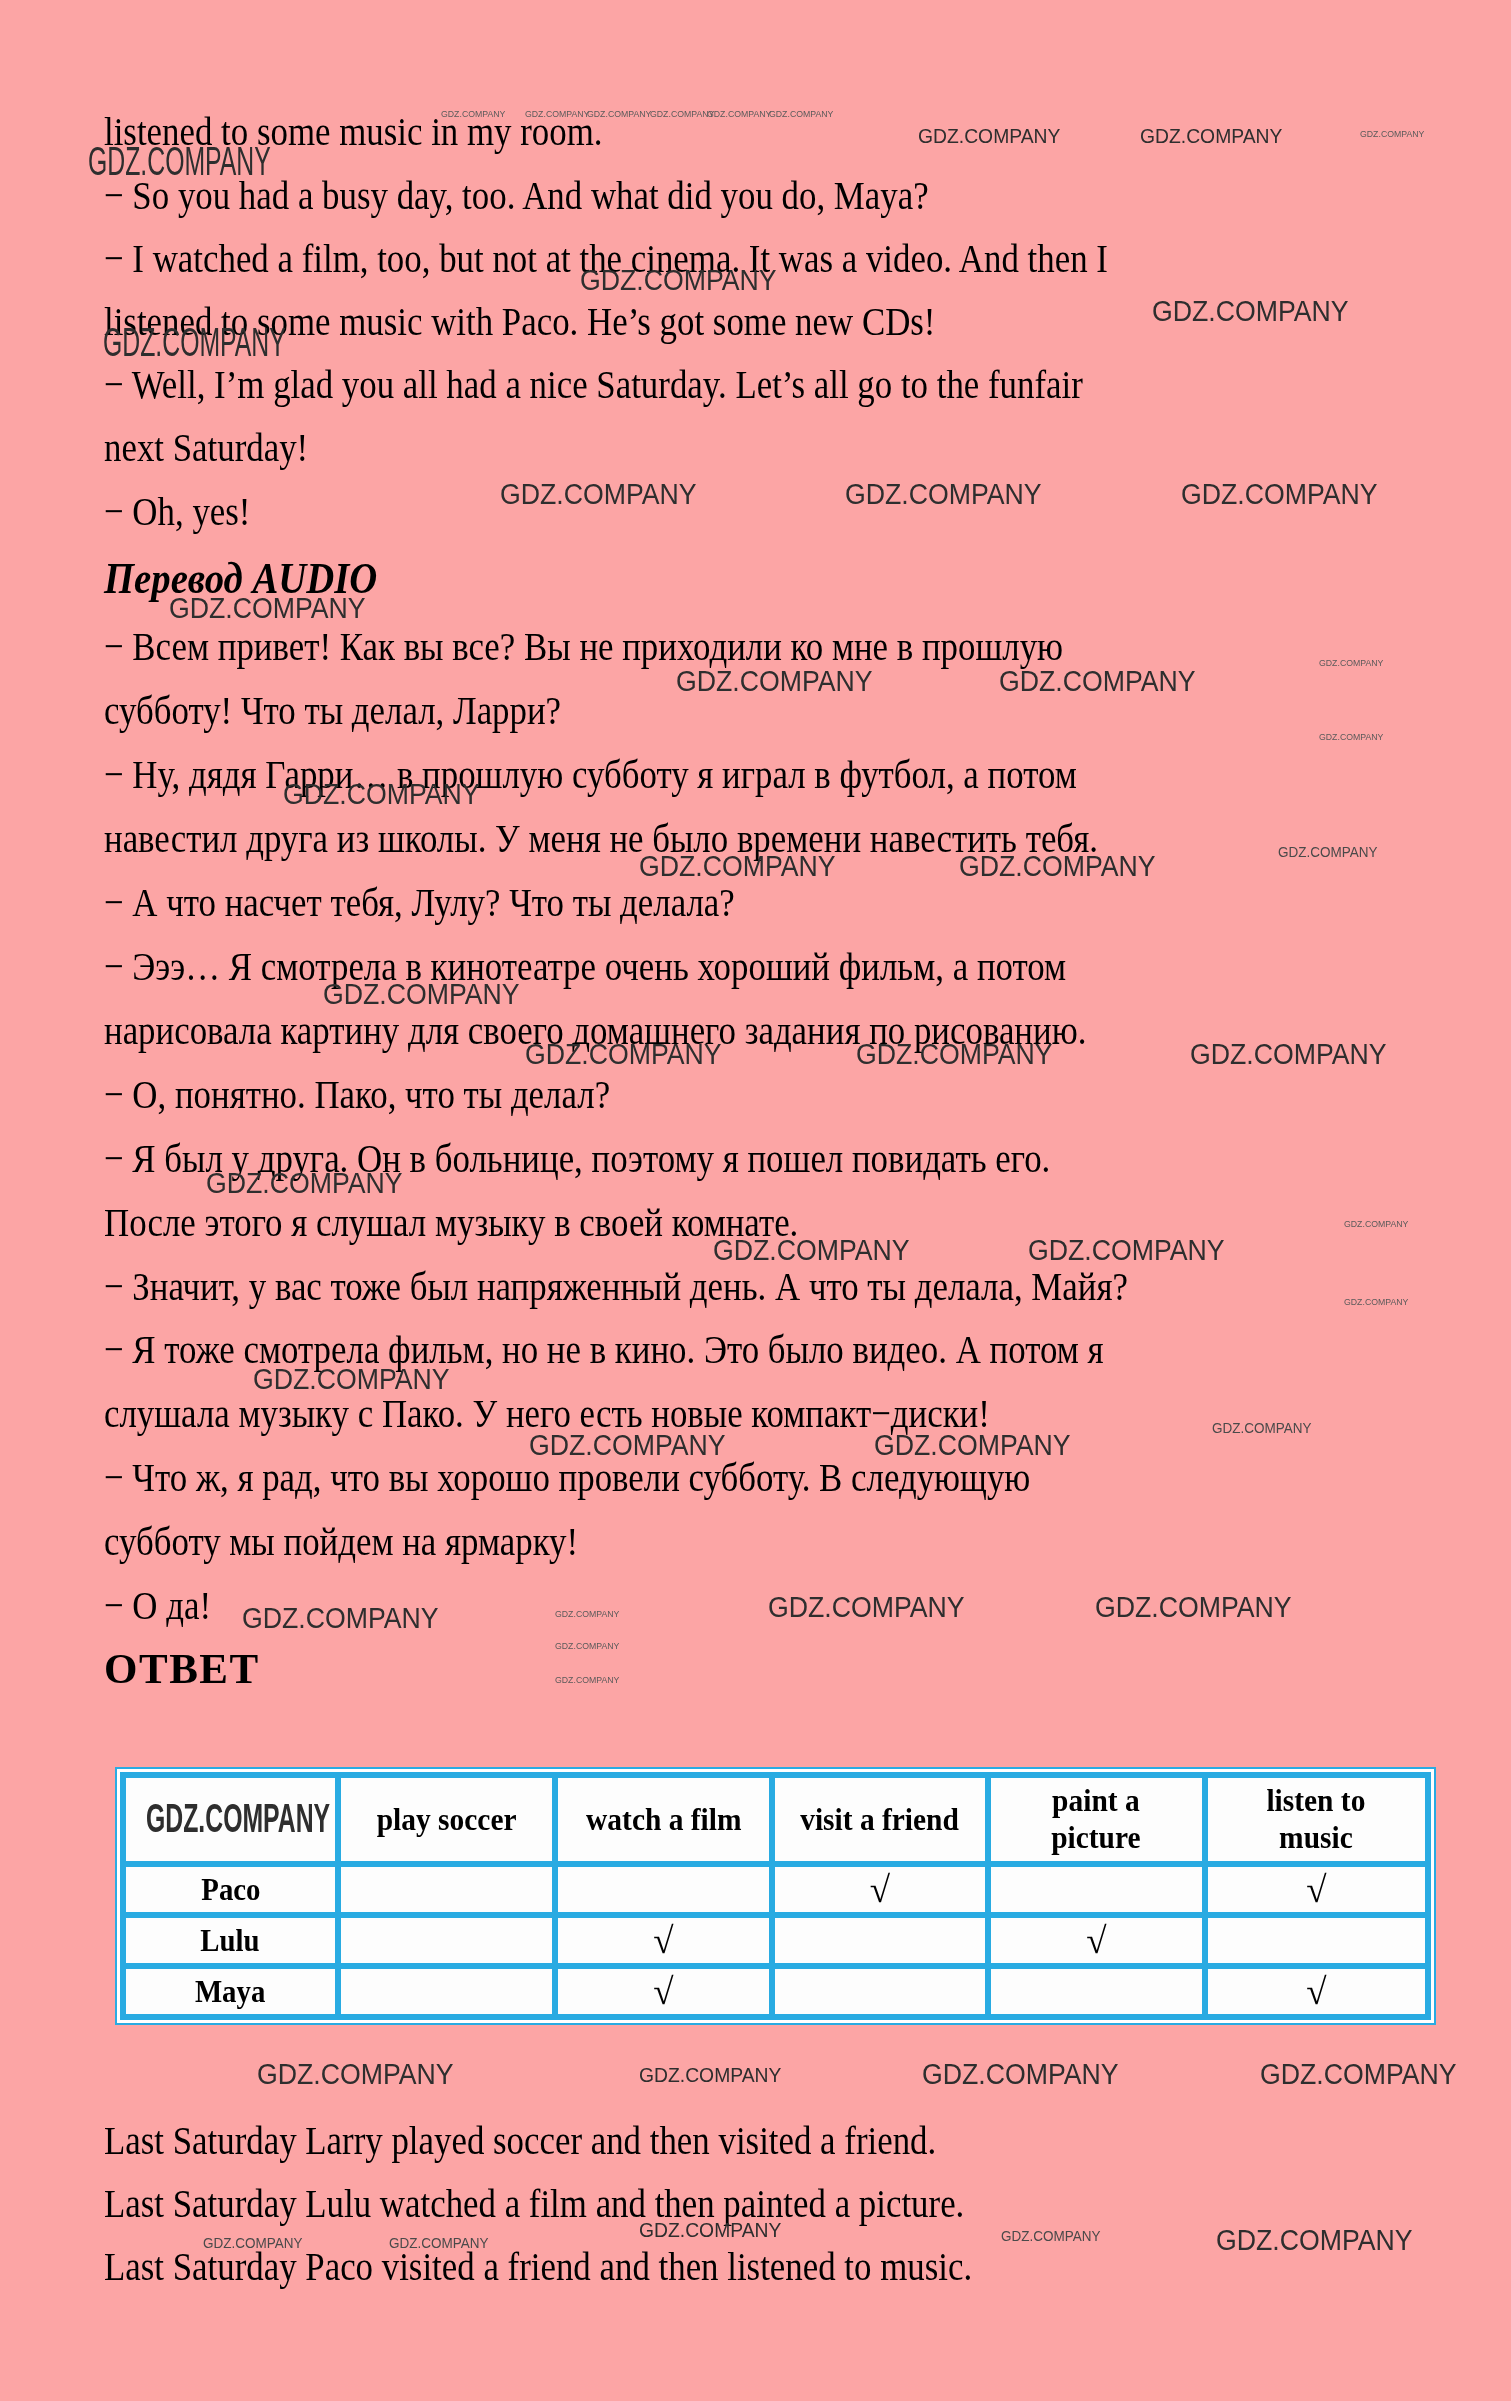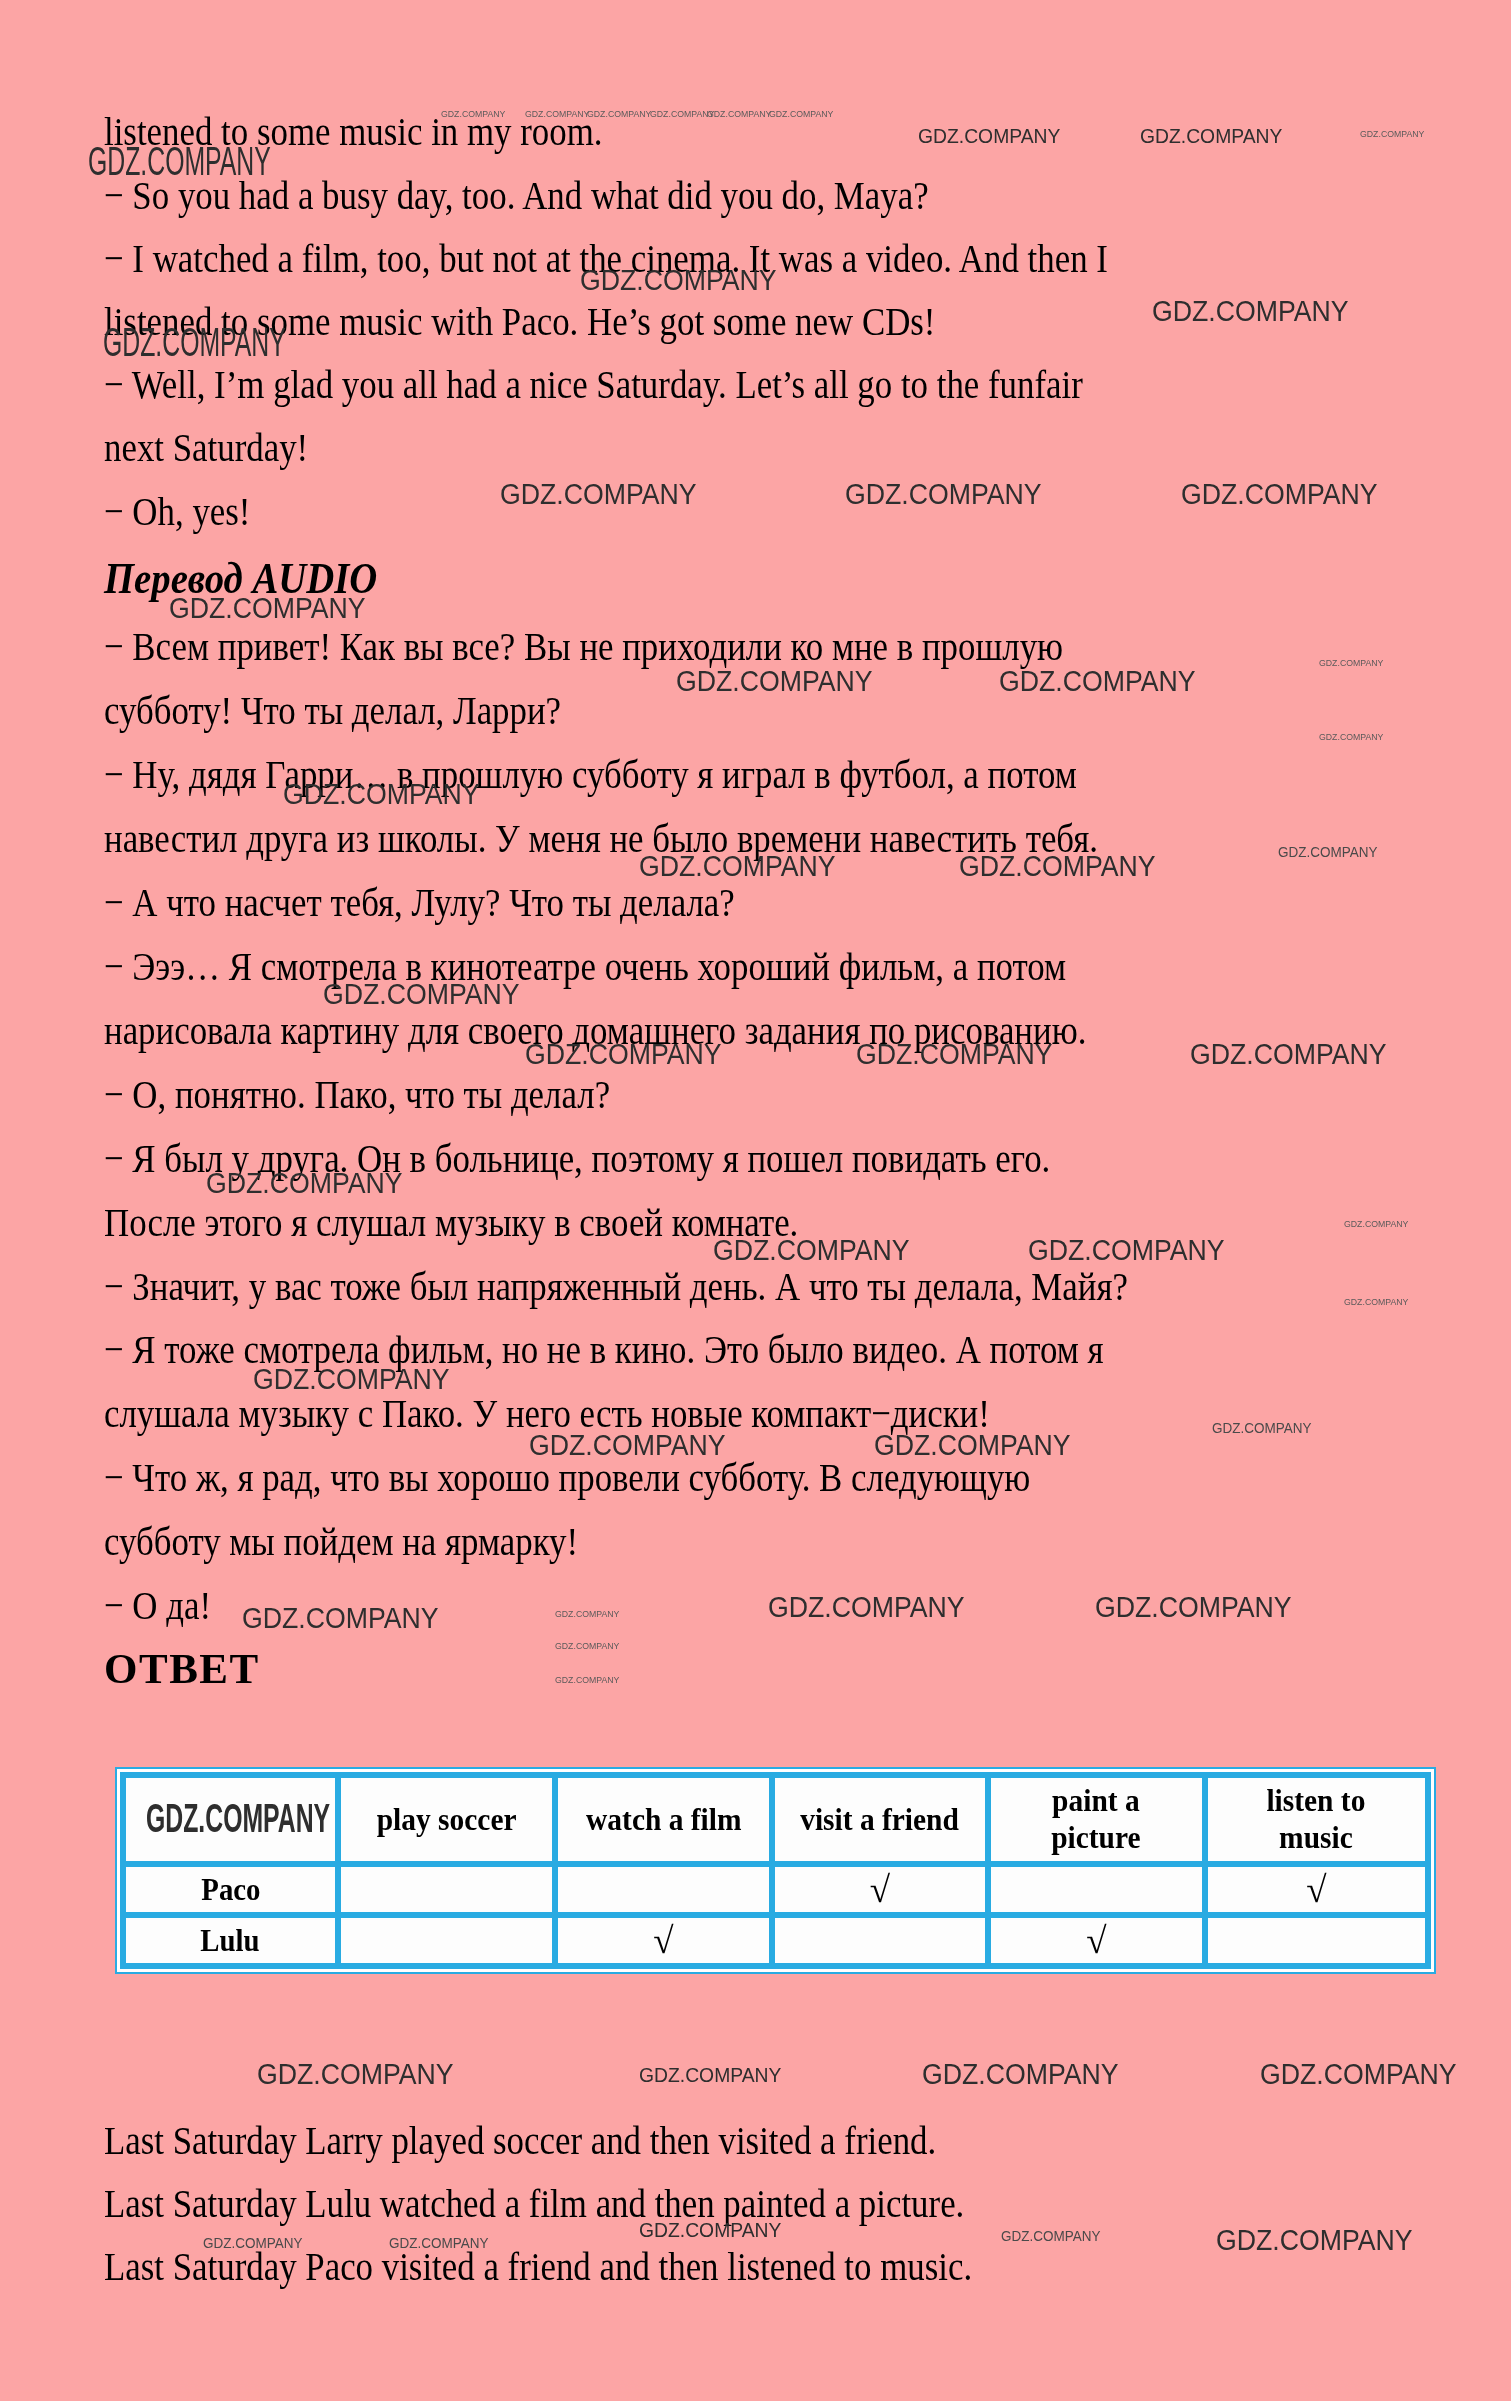--- a/index.html
+++ b/index.html
@@ -217,20 +217,28 @@
         <td class="checkcell"><span>√</span></td>
       </tr>
       <tr>
         <td class="namecell"><span>Lulu</span></td>
         <td class="checkcell"><span></span></td>
         <td class="checkcell"><span>√</span></td>
         <td class="checkcell"><span></span></td>
         <td class="checkcell"><span>√</span></td>
         <td class="checkcell"><span></span></td>
       </tr>
+      <tr>
+        <td class="namecell"><span>Maya</span></td>
+        <td class="checkcell"><span></span></td>
+        <td class="checkcell"><span>√</span></td>
+        <td class="checkcell"><span></span></td>
+        <td class="checkcell"><span></span></td>
+        <td class="checkcell"><span>√</span></td>
+      </tr>
     </tbody>
       </table>
   </div>
 
   <span class="wm wm-md" style="left:257px;top:2060px">GDZ.COMPANY</span>
   <span class="wm wm-sm" style="left:639px;top:2064px">GDZ.COMPANY</span>
   <span class="wm wm-md" style="left:922px;top:2060px">GDZ.COMPANY</span>
   <span class="wm wm-md" style="left:1260px;top:2060px">GDZ.COMPANY</span>
 
   <div class="sentence" style="top:2116px">Last Saturday Larry played soccer and then visited a friend.</div>

